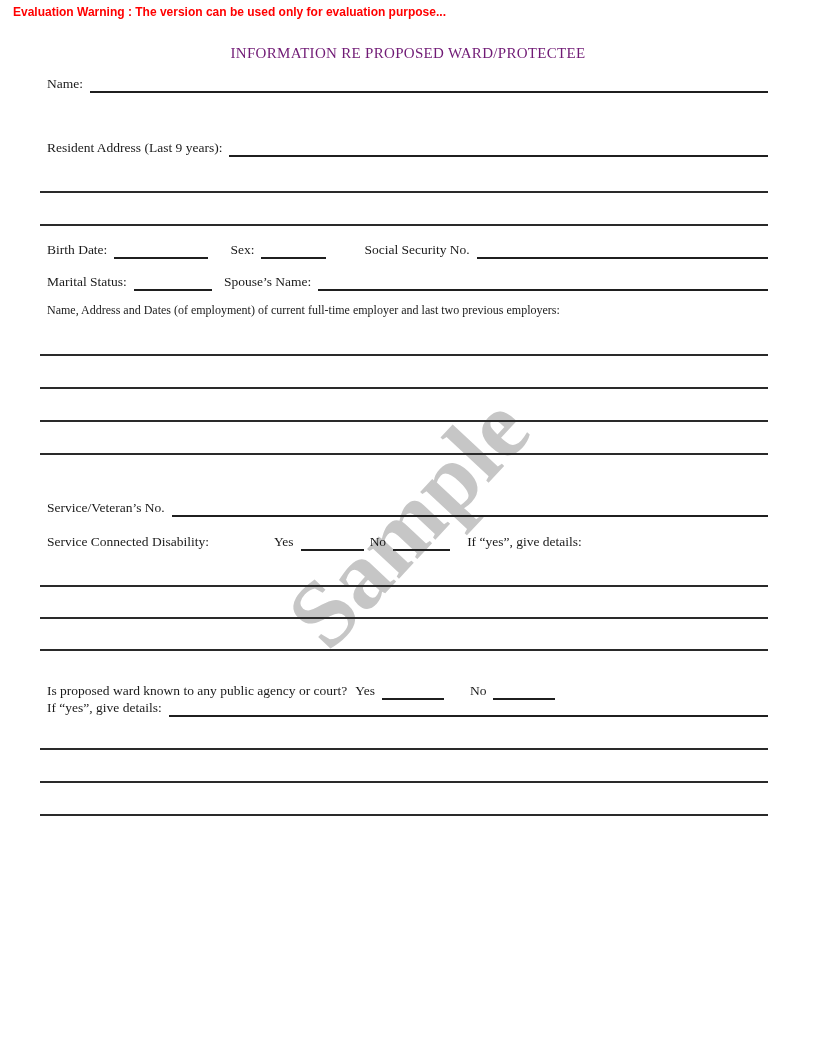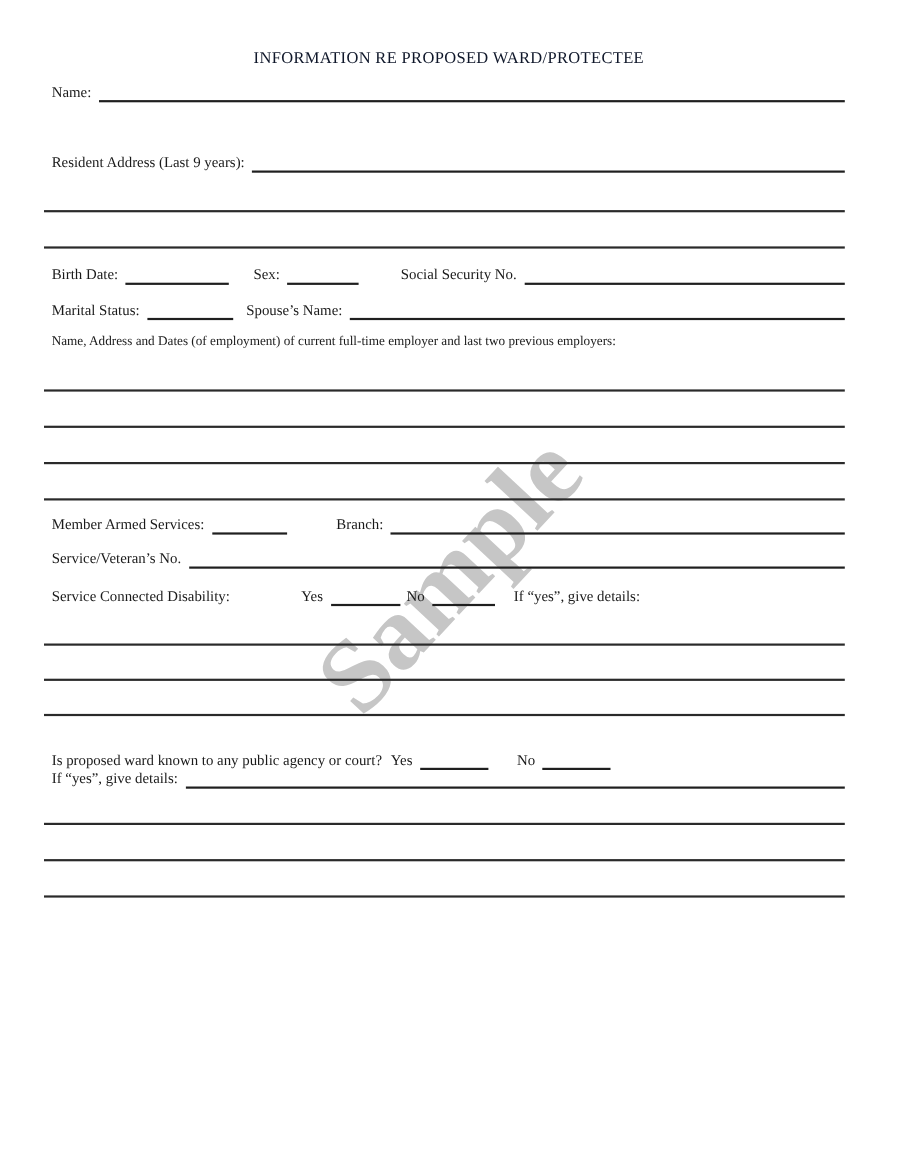--- a/index.html
+++ b/index.html
@@ -23,21 +23,21 @@
     white-space: nowrap;
   }
   .title {
     position: absolute;
     left: 0;
     right: 0;
     top: 45px;
     text-align: center;
     font-size: 15px;
     letter-spacing: 0.3px;
-    color: #0f172a;
+    color: #701a75;
   }
   .watermark {
     position: absolute;
     left: 408px;
     top: 522px;
     transform: translate(-50%, -50%) rotate(-47deg);
     font-size: 95px;
     font-weight: bold;
     color: #c6c6c6;
     z-index: 0;
@@ -82,20 +82,21 @@
     white-space: nowrap;
   }
 </style>
 </head>
 <body>
 
 <div class="page">
 
   <div class="watermark">Sample</div>
 
+  <div class="warning">Evaluation Warning : The version can be used only for evaluation purpose...</div>
 
   <div class="title">INFORMATION RE PROPOSED WARD/PROTECTEE</div>
 
   <div class="row" style="top:73px">
     <span class="lbl first">Name:</span>
     <span class="ul fill"></span>
   </div>
 
 
   <div class="row" style="top:137px">
@@ -122,26 +123,20 @@
     <span class="ul fill"></span>
   </div>
 
   <div class="para" style="top:303px">Name, Address and Dates (of employment) of current full-time employer and last two previous employers:</div>
 
   <div class="hr" style="top:354px"></div>
   <div class="hr" style="top:387px"></div>
   <div class="hr" style="top:420px"></div>
   <div class="hr" style="top:453px"></div>
 
-  <div class="row" style="top:466px">
-    <span class="lbl first">Member Armed Services:</span>
-    <span class="ul" style="width:68px"></span>
-    <span class="lbl" style="padding-left:45px">Branch:</span>
-    <span class="ul fill"></span>
-  </div>
 
   <div class="row" style="top:497px">
     <span class="lbl first">Service/Veteran’s No.</span>
     <span class="ul fill"></span>
   </div>
 
   <div class="row" style="top:531px">
     <span class="lbl first">Service Connected Disability:</span>
     <span class="lbl" style="padding-left:65px">Yes</span>
     <span class="ul" style="width:63px"></span>

